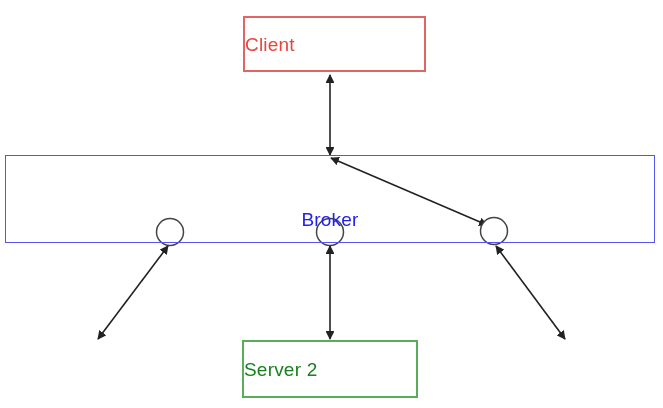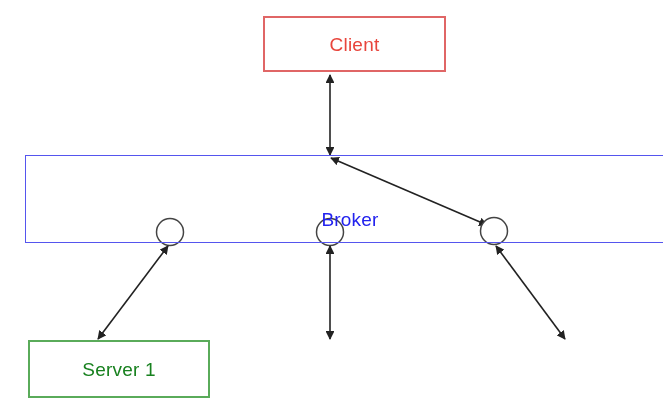--- a/index.html
+++ b/index.html
@@ -20,27 +20,25 @@
     left: 0;
     top: 0;
     width: 663px;
     height: 408px;
   }
   .node-box {
     position: absolute;
     box-sizing: border-box;
     display: flex;
     align-items: center;
-    justify-content: center;
     background: transparent;
     font-family: "Liberation Sans", sans-serif;
     font-size: 19px;
     line-height: 1;
     letter-spacing: 0.2px;
-    margin-left: 20px;
   }
   .client-box {
     left: 243px;
     top: 16px;
     width: 183px;
     height: 56px;
     border: 2px solid #e06666;
     color: #e8453c;
   }
   .broker-box {
@@ -103,19 +101,19 @@
   </svg>
 
   <div class="node-box client-box">
     <span>Client</span>
   </div>
 
   <div class="node-box broker-box">
     <span class="broker-label">Broker</span>
   </div>
 
-  <div class="node-box server-box server-1">
-    <span>Server 1</span>
+
+  <div class="node-box server-box server-2">
+    <span>Server 2</span>
   </div>
-
 
 
 </div>
 
 </body></html>

